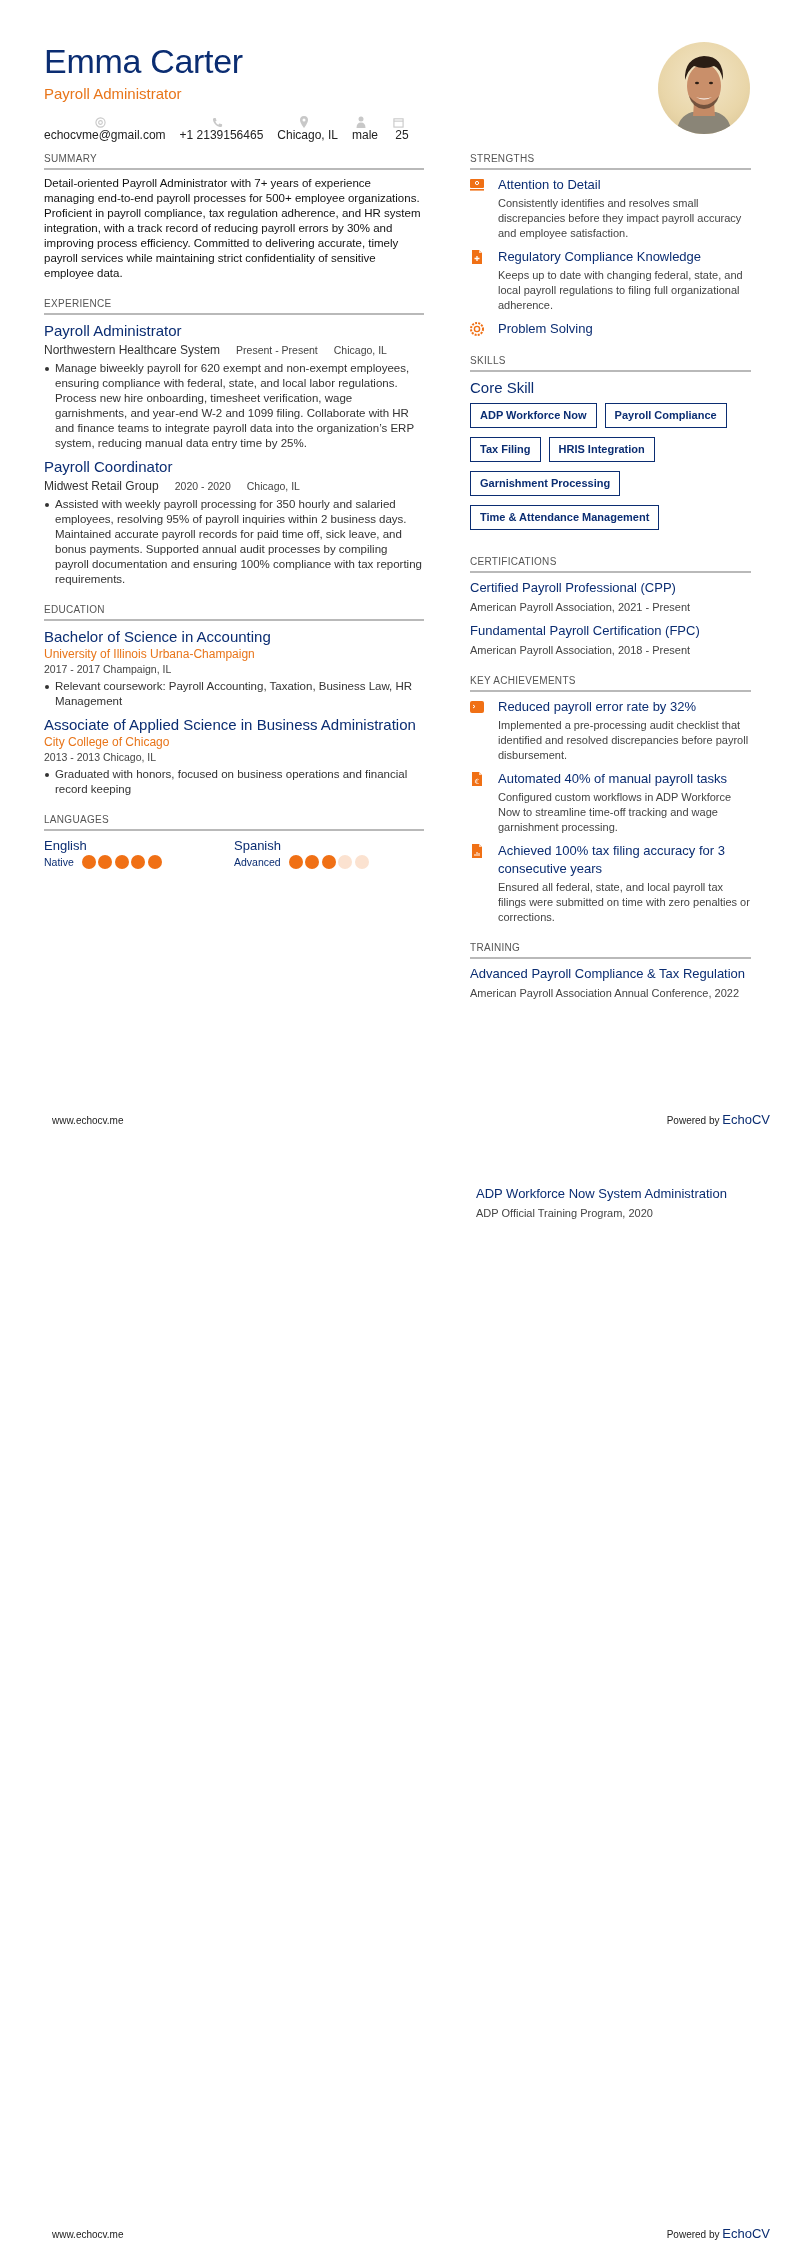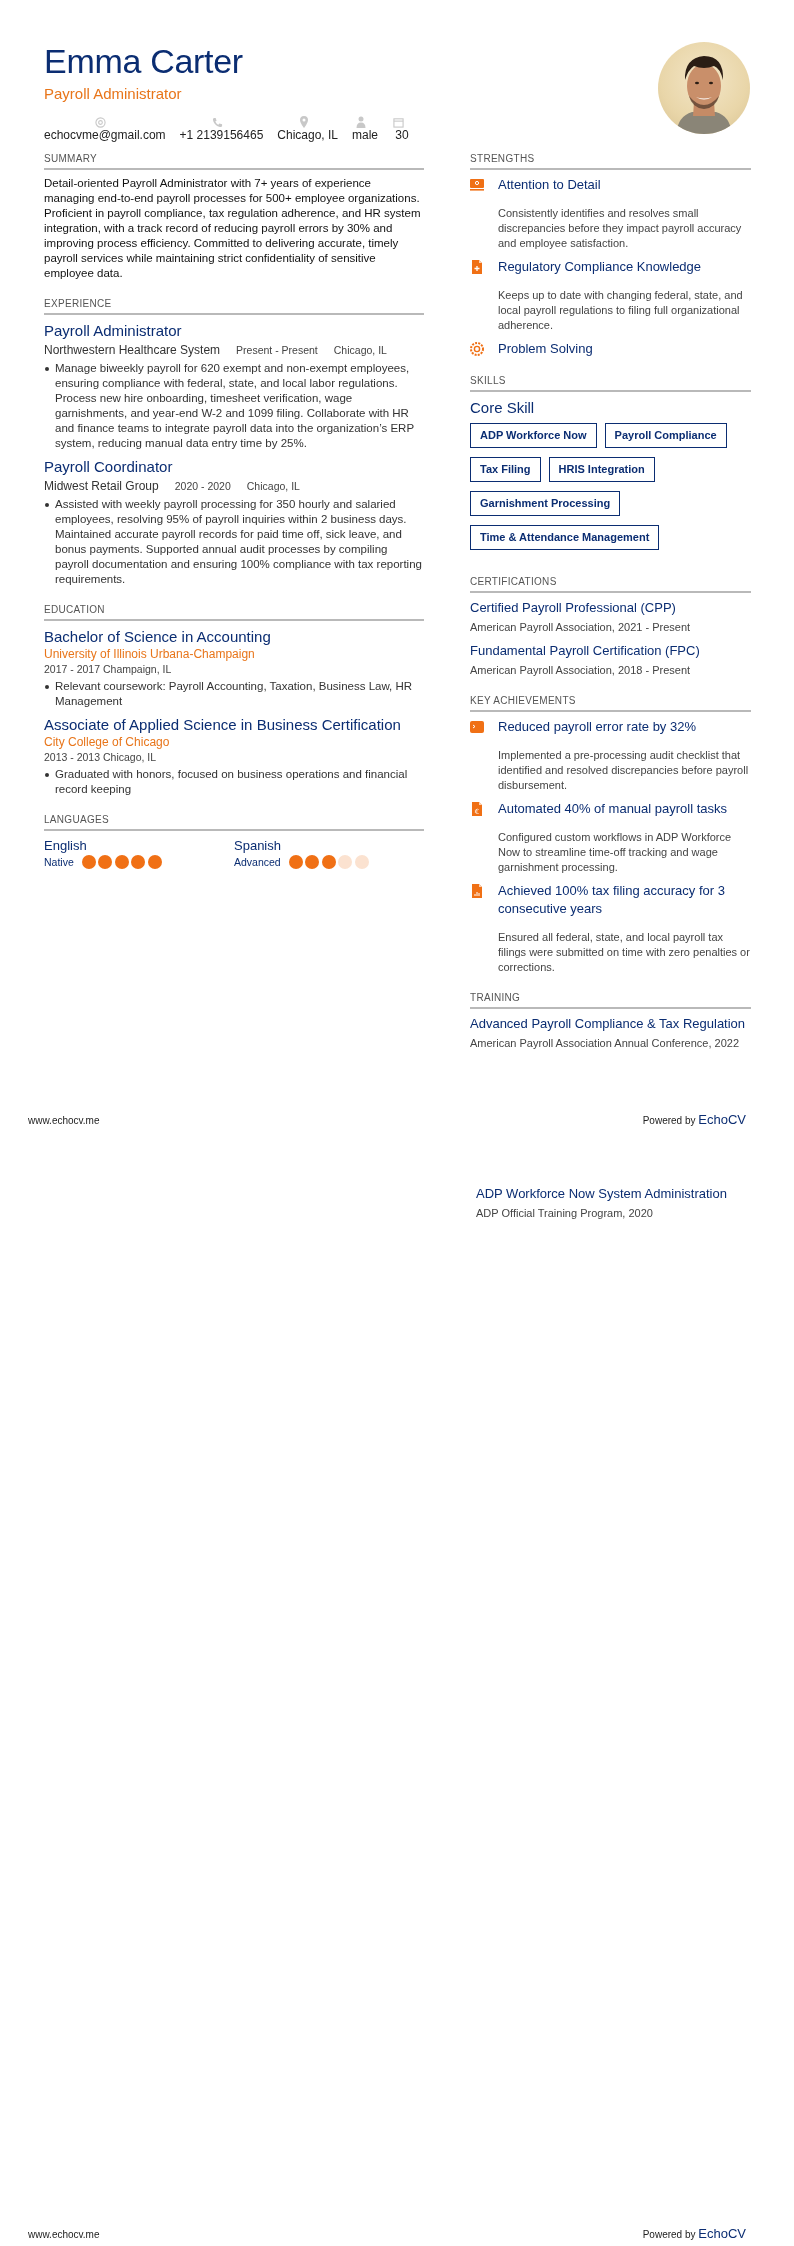--- a/index.html
+++ b/index.html
@@ -42,33 +42,33 @@
   .lang-name { font-size: 13px; color: #0b2d72; line-height: 17px; }
   .lang-level { display: flex; align-items: center; font-size: 10.5px; color: #0b2d72; line-height: 16px; }
   .dots { display: flex; margin-left: 8px; }
   .dot { width: 14px; height: 14px; border-radius: 50%; margin-right: 2.5px; }
   .dot.on { background: #f07015; }
   .dot.off { background: #fbe2d0; }
 
   .str-item { display: flex; margin-bottom: 7px; }
   .str-icon { width: 14px; height: 14px; margin-right: 14px; margin-top: 2px; flex: none; }
   .str-title { font-size: 13px; color: #0b2d72; line-height: 18px; }
-  .str-desc { font-size: 11px; color: #444; line-height: 15px; margin-top: 12px; }
+  .str-desc { font-size: 11px; color: #444; line-height: 15px; margin-top: 2px; }
 
   .core { font-size: 15px; color: #0b2d72; margin-bottom: 6px; line-height: 19px; }
   .chips { display: flex; flex-wrap: wrap; }
   .chip { border: 1px solid #0b2d72; color: #0b2d72; font-weight: bold; font-size: 11px; padding: 5px 9px; margin: 0 8px 9px 0; line-height: 13px; }
 
   .cert-title { font-size: 13px; color: #0b2d72; line-height: 17px; }
   .cert-sub { font-size: 11px; color: #444; line-height: 15px; margin: 4px 0 7px; }
 
   .train-title { font-size: 13px; color: #0b2d72; line-height: 17px; }
   .train-sub { font-size: 11px; color: #444; line-height: 15px; margin-top: 4px; }
 
-  .footer { position: absolute; left: 28px; width: 718px; display: flex; justify-content: space-between; align-items: baseline; font-size: 10px; color: #222; }
+  .footer { position: absolute; left: 52px; width: 718px; display: flex; justify-content: space-between; align-items: baseline; font-size: 10px; color: #222; }
   .footer .brand { font-size: 13px; color: #0b2d72; }
 
   .overflow { position: absolute; left: 476px; top: 1185px; width: 281px; }
 </style>
 </head>
 <body>
 
 <div class="header">
   <div class="name">Emma Carter</div>
   <div class="role">Payroll Administrator</div>
@@ -108,21 +108,21 @@
       </span>
       <span>male</span>
     </div>
     <div class="contact">
       <span class="ic">
         <svg width="11" height="11" viewBox="0 0 12 12">
             <rect x="1" y="2" width="10" height="9" fill="none" stroke="#c8c8c8" stroke-width="1.2"></rect>
             <line x1="1" y1="4.5" x2="11" y2="4.5" stroke="#c8c8c8" stroke-width="1.2"></line>
           </svg>
       </span>
-      <span>30</span>
+      <span>25</span>
     </div>
   </div>
   <div class="photo">
     <svg width="92" height="92" viewBox="0 0 92 92">
       <path d="M18 92 Q20 74 34 70 L58 70 Q72 74 74 92Z" fill="#8a8577"></path>
       <path d="M36 60 L56 60 L57 74 L35 74Z" fill="#c58b66"></path>
       <ellipse cx="46" cy="44" rx="17" ry="22" fill="#c98f6a"></ellipse>
       <path d="M27 38 Q26 16 46 14 Q66 14 65 38 Q62 26 56 24 Q46 28 36 24 Q30 28 27 38Z" fill="#2b1d14"></path>
       <path d="M31 54 Q46 72 61 54 Q58 66 46 67 Q34 66 31 54Z" fill="#3a2a20" opacity="0.6"></path>
       <path d="M38 55 Q46 60 54 55 Q46 58 38 55Z" fill="#fff"></path>
@@ -179,21 +179,21 @@
       <div class="edu-meta">
         <span>2017 - 2017</span>
         <span>Champaign, IL</span>
       </div>
       <ul class="bullets">
         <li>Relevant coursework: Payroll Accounting, Taxation, Business Law, HR Management</li>
       </ul>
     </div>
 
     <div>
-      <div class="edu-title">Associate of Applied Science in Business Certification</div>
+      <div class="edu-title">Associate of Applied Science in Business Administration</div>
       <div class="edu-school">City College of Chicago</div>
       <div class="edu-meta">
         <span>2013 - 2013</span>
         <span>Chicago, IL</span>
       </div>
       <ul class="bullets">
         <li>Graduated with honors, focused on business operations and financial record keeping</li>
       </ul>
     </div>
   </div>

